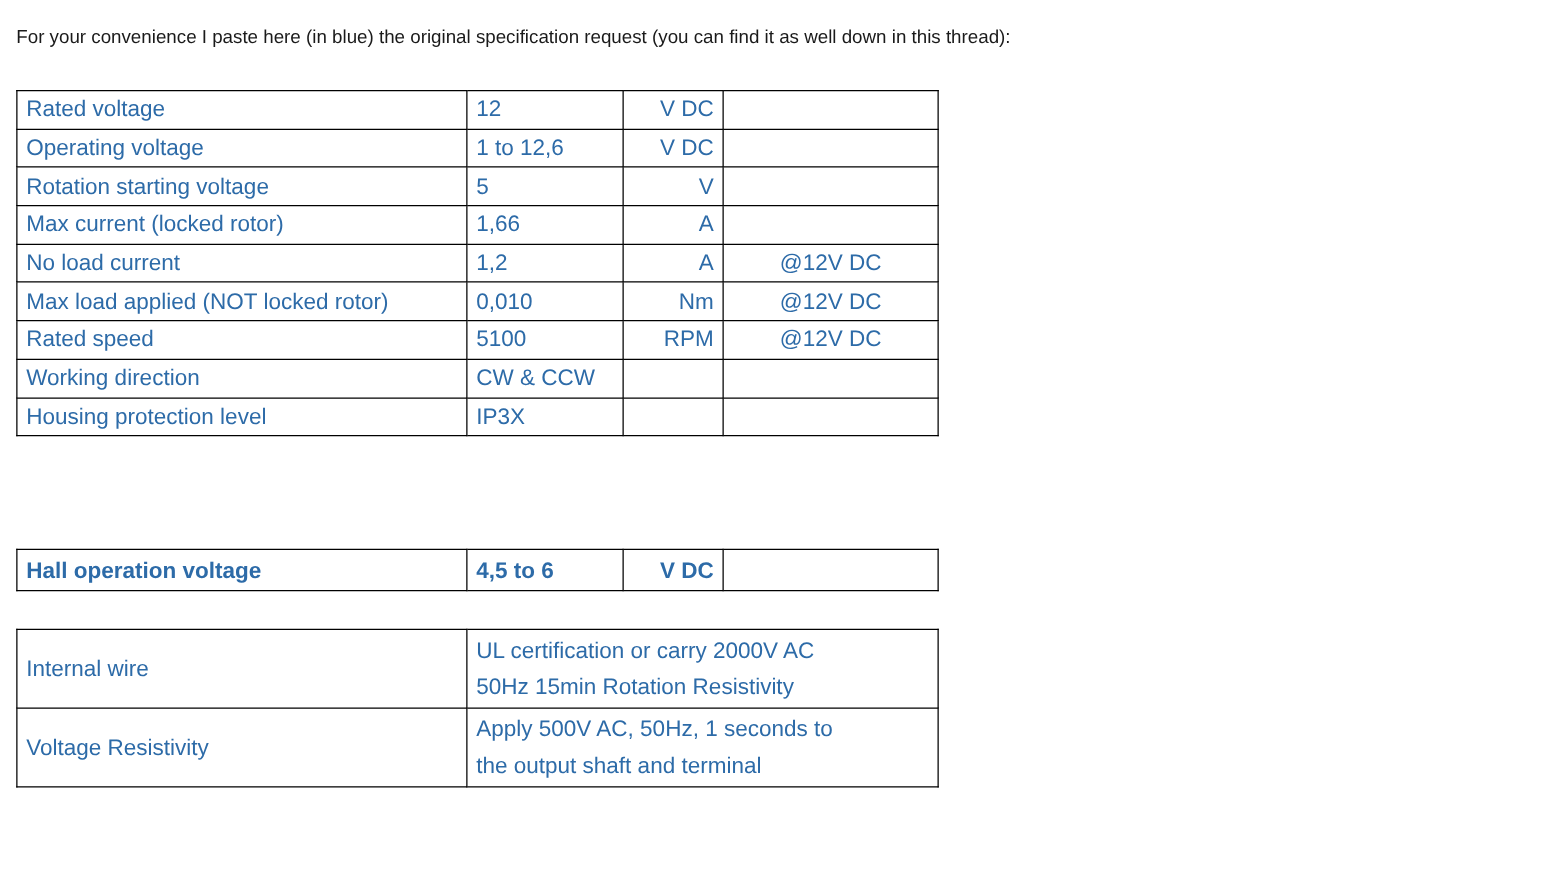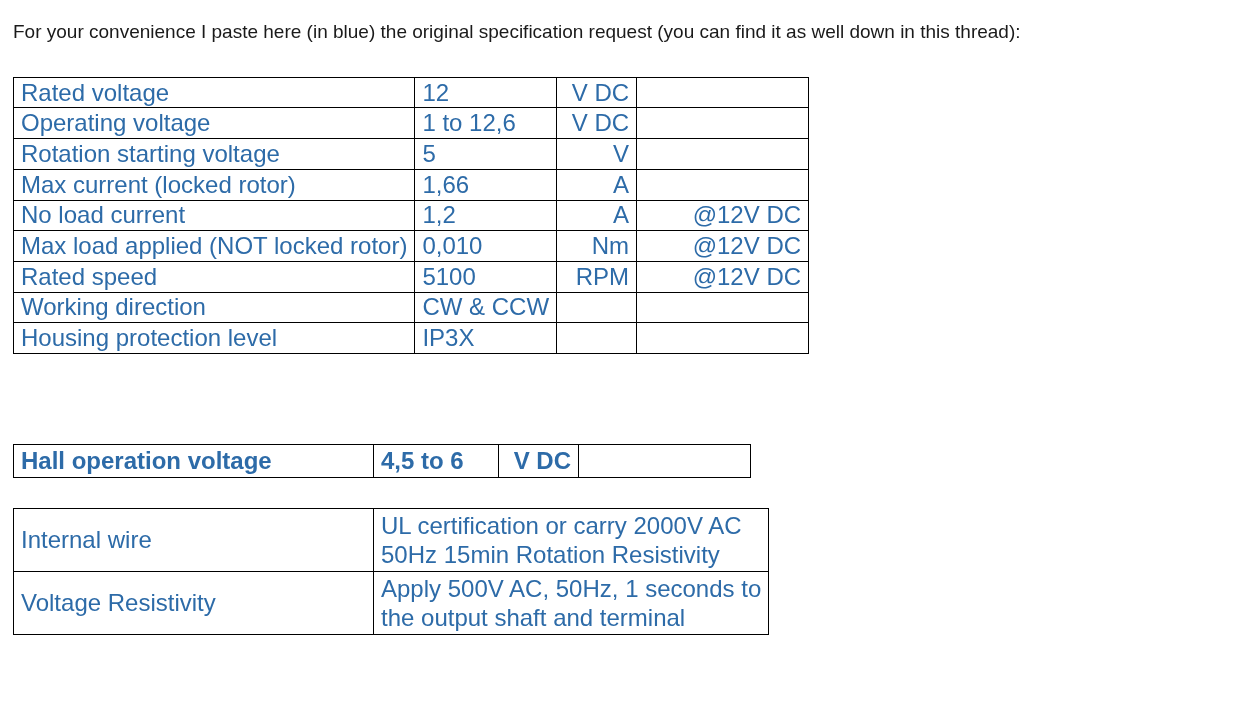--- a/index.html
+++ b/index.html
@@ -17,46 +17,46 @@
   }
   .page {
     width: 1240px;
     height: 703px;
     padding: 21px 0 0 13px;
     overflow: hidden;
   }
   .intro {
     margin: 0 12px 33px 0;
     color: var(--intro-color, #1a1a1a);
-    font-size: 19px;
+    font-size: 15px;
     line-height: 1.2;
     white-space: nowrap;
   }
   table.spec-table {
     border-collapse: collapse;
     table-layout: fixed;
     color: var(--text-blue, #2d6ba8);
-    font-size: 24px;
+    font-size: 18px;
   }
   table.spec-table td {
     border: 1.4px solid var(--border-color, #000);
     padding: 0 7px;
     overflow: hidden;
     white-space: nowrap;
     vertical-align: middle;
   }
   
   .col-param { width: 360px; }
   .col-value { width: 125px; }
   .col-unit  { width: 80px;  }
   .col-cond  { width: 172px; }
   td.cell-param { text-align: left; }
   td.cell-value { text-align: left; }
   td.cell-unit  { text-align: right; }
-  td.cell-cond  { text-align: right; padding-left: 9px; }
+  td.cell-cond  { text-align: center; padding-left: 9px; }
   table.main-table td { height: 30.7px; }
   table.main-table { margin-bottom: 90px; }
   table.hall-table td { height: 33px; font-weight: bold; }
   table.hall-table { margin-bottom: 30px; }
   
   .col-desc { width: 377px; }
   table.wire-table td { height: 62px; }
   table.wire-table td.cell-desc {
     text-align: left;
     line-height: 29px;

